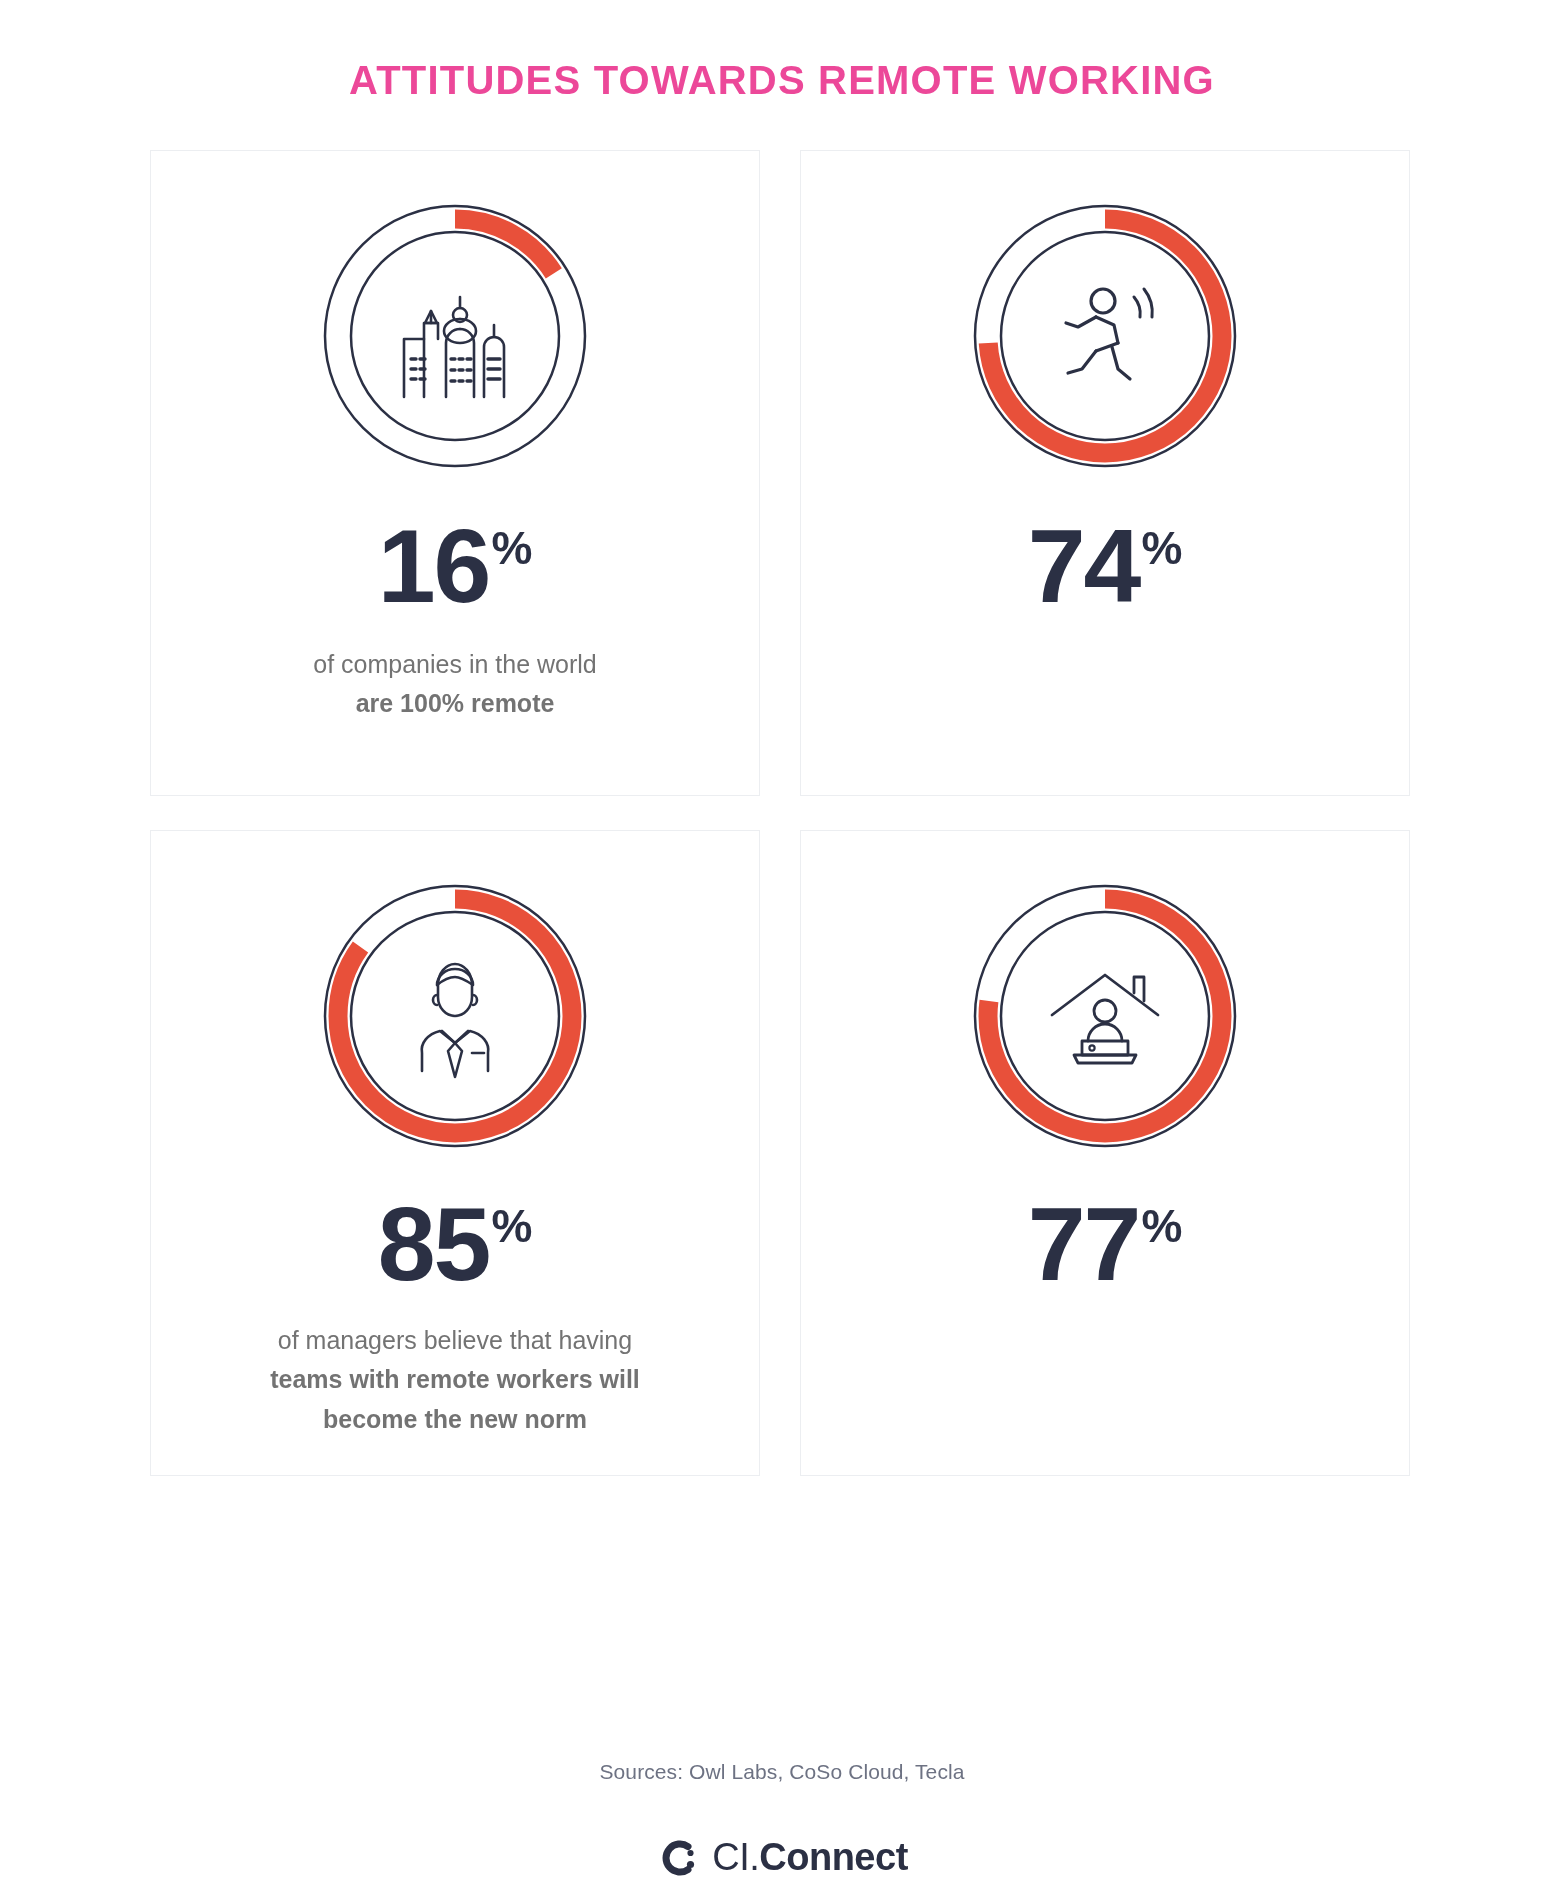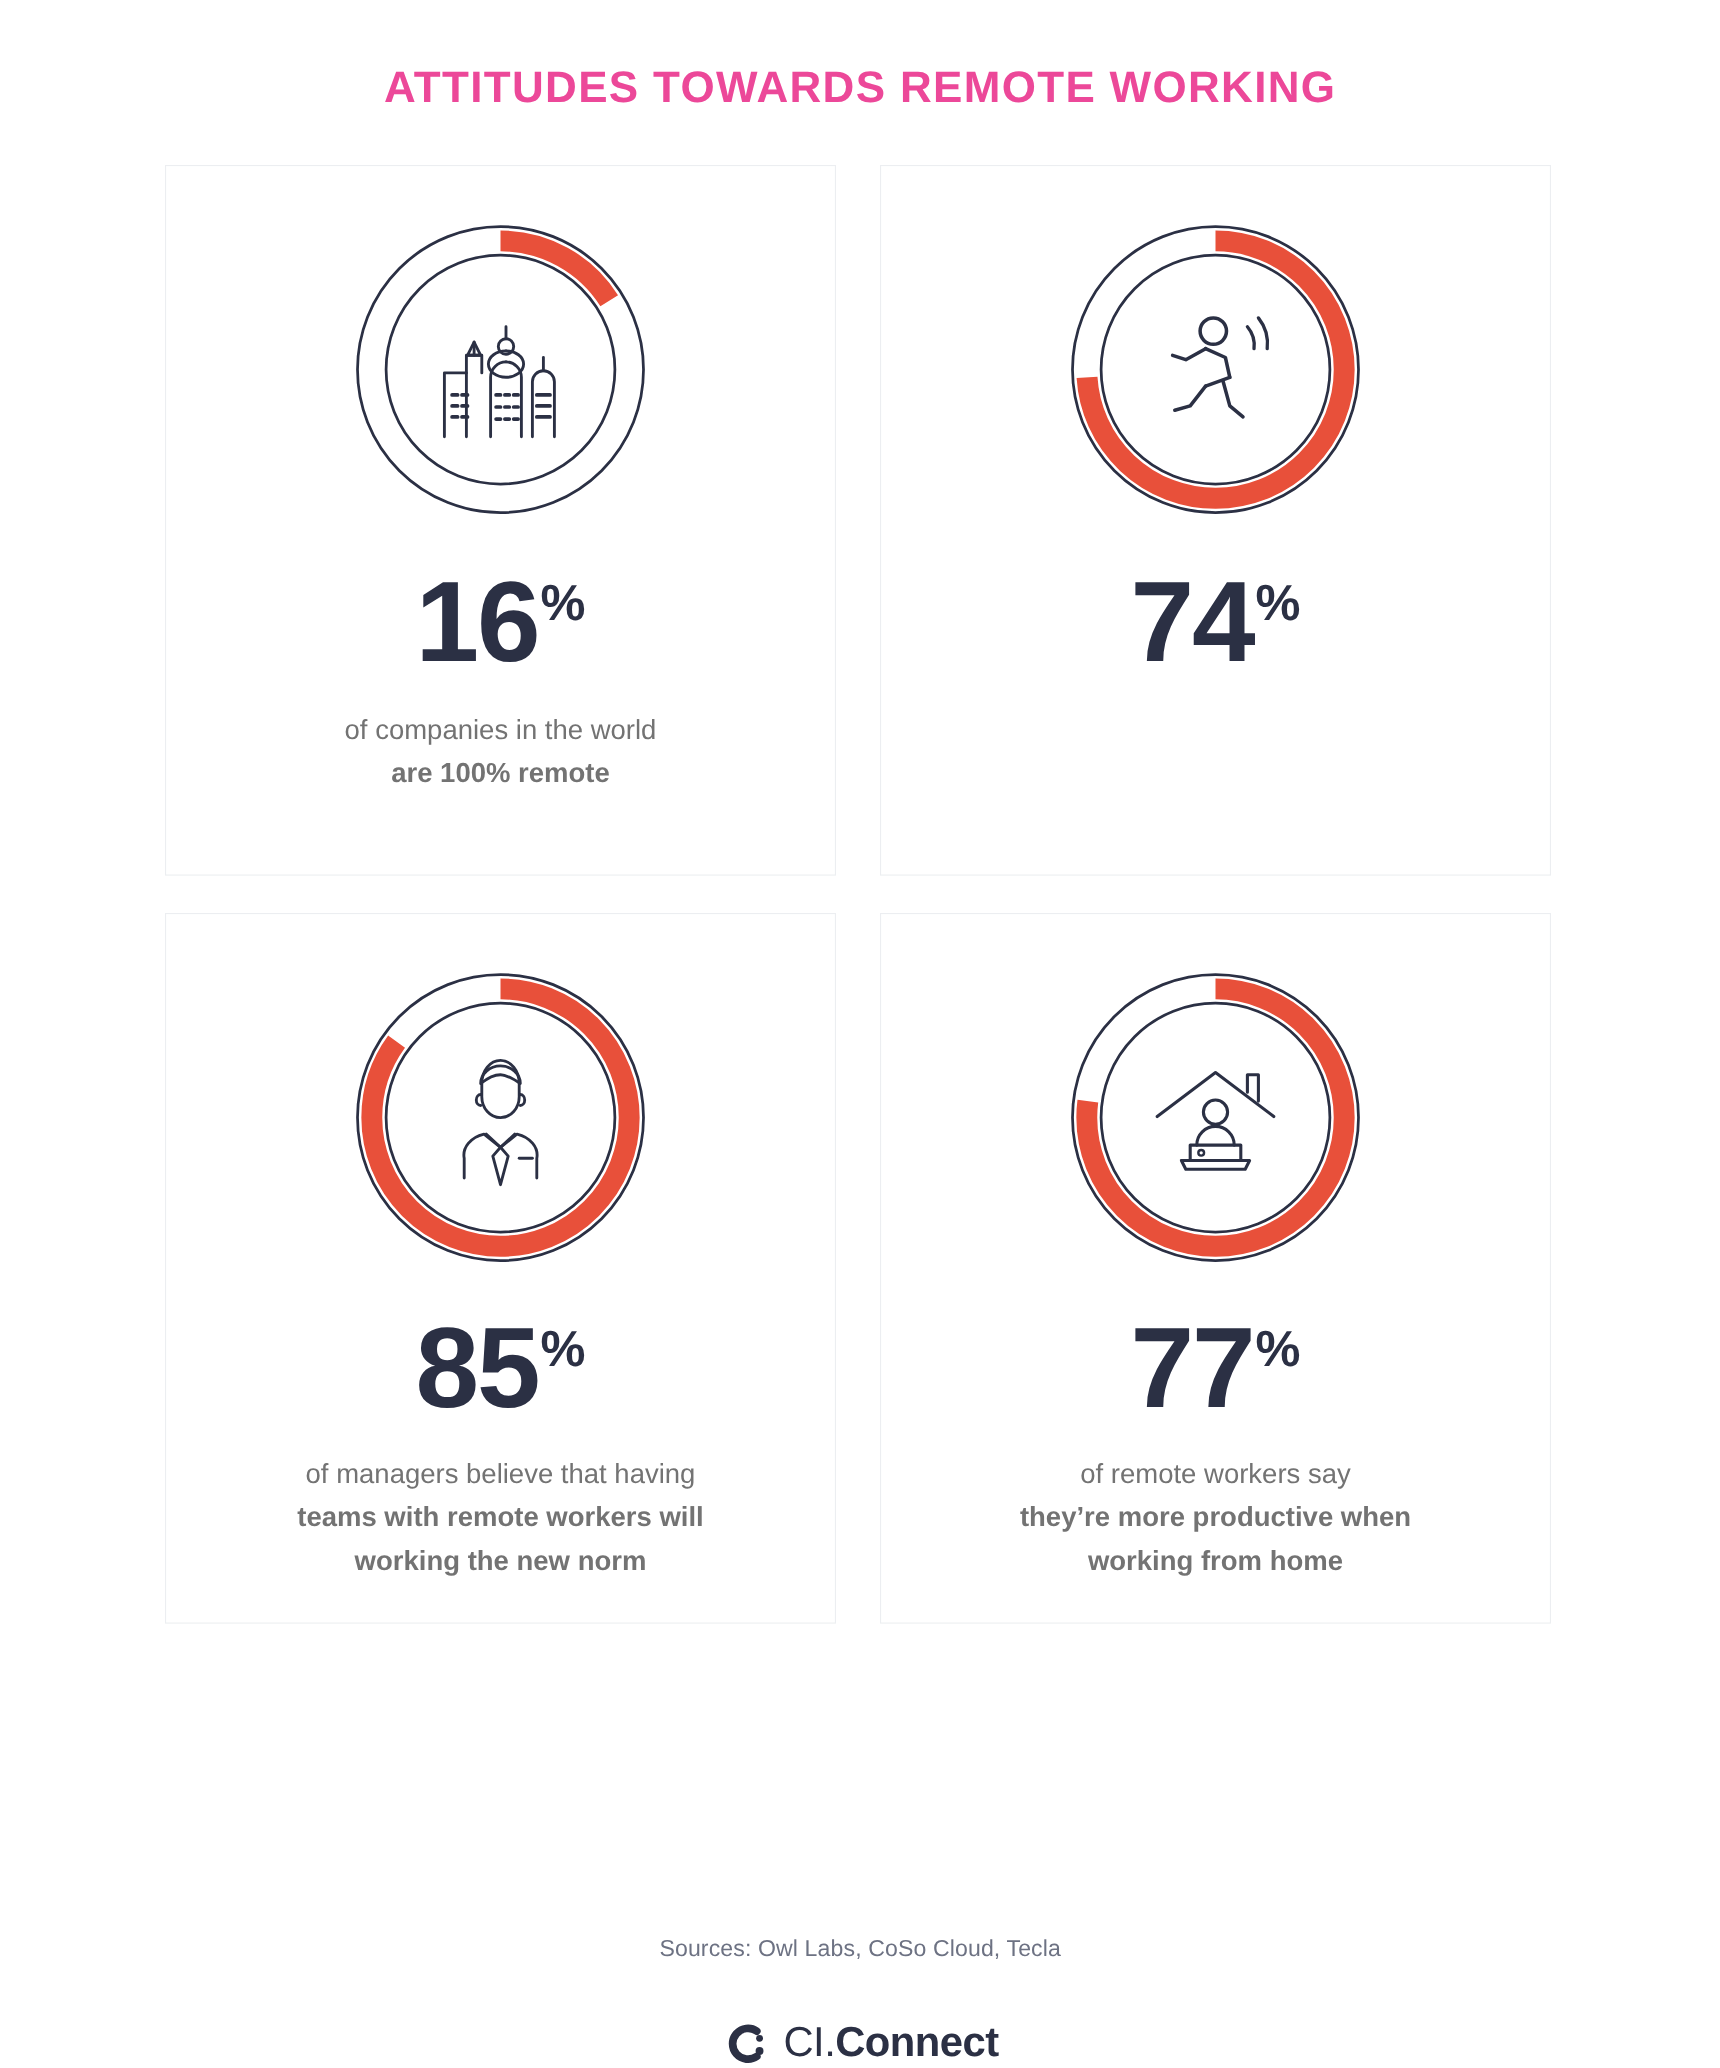--- a/index.html
+++ b/index.html
@@ -274,21 +274,21 @@
     </div>
 
     <div class="stat">
       <span class="stat-num">85</span>
       <span class="stat-pct">%</span>
     </div>
 
     <p class="caption">
       <span class="reg">of managers believe that having</span><br>
       <span class="bold">teams with remote workers will</span><br>
-      <span class="bold">working the new norm</span>
+      <span class="bold">become the new norm</span>
     </p>
   </div>
 
   <div class="card bottom">
     <div class="donut-wrap">
       <svg viewBox="0 0 278 278" aria-hidden="true">
         <circle cx="139" cy="139" r="130" fill="none" stroke="#2b3044" stroke-width="2.5"></circle>
         <circle cx="139" cy="139" r="104" fill="none" stroke="#2b3044" stroke-width="2.5"></circle>
         <circle cx="139" cy="139" r="117" fill="none" stroke="#E8503A" stroke-width="19" stroke-dasharray="566.13 169.10" transform="rotate(-90 139 139)"></circle>
       </svg>
@@ -308,25 +308,20 @@
           <circle cx="62" cy="107" r="2.6" stroke-width="2.2"></circle>
         </svg>
       </span>
     </div>
 
     <div class="stat">
       <span class="stat-num">77</span>
       <span class="stat-pct">%</span>
     </div>
 
-    <p class="caption">
-      <span class="reg">of remote workers say</span><br>
-      <span class="bold">they’re more productive when</span><br>
-      <span class="bold">working from home</span>
-    </p>
   </div>
 
 </div>
 
 <div class="footer">
   <div class="sources">Sources: Owl Labs, CoSo Cloud, Tecla</div>
   <div class="logo">
     <span class="logo-mark">
       <svg viewBox="0 0 44 44" fill="none" aria-hidden="true">
         <path d="M32 10.5 A14 14 0 1 0 32 33.5" stroke="#2b3044" stroke-width="7" stroke-linecap="round"></path>

